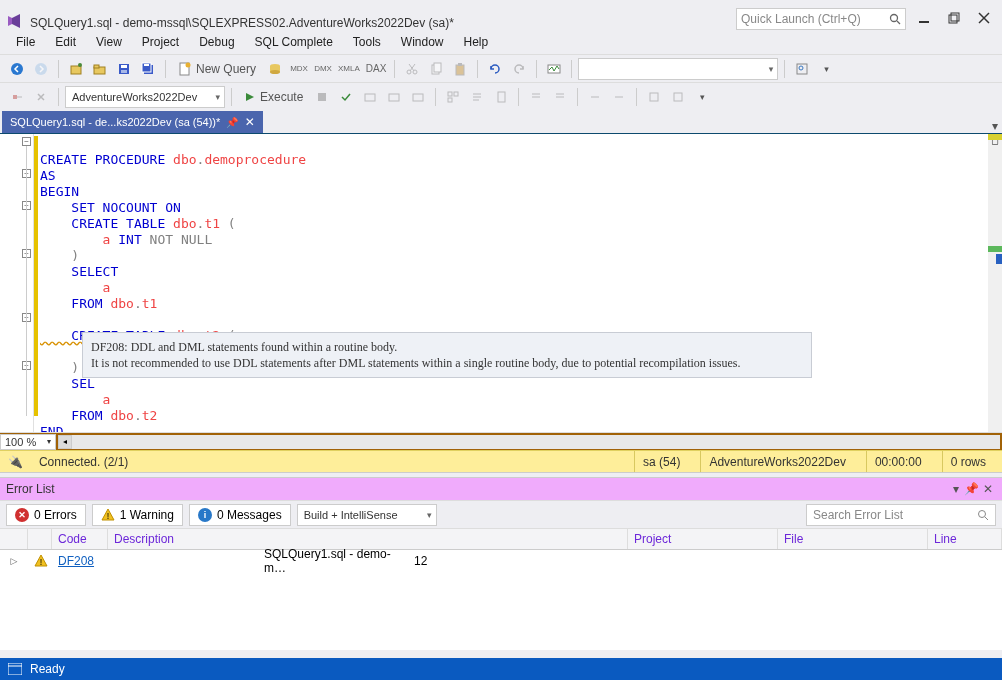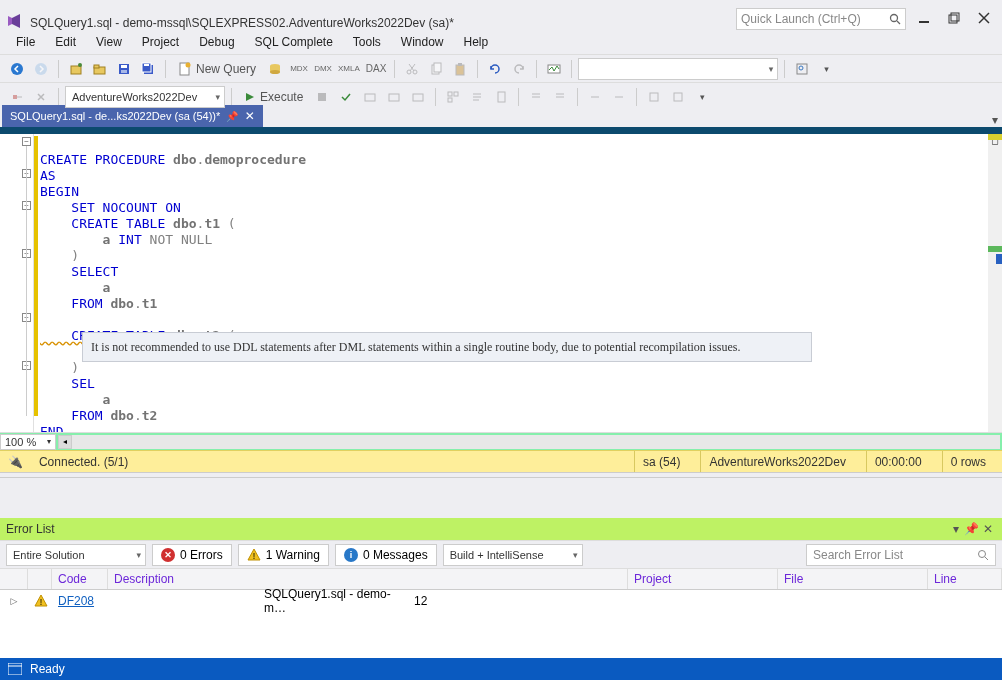--- a/index.html
+++ b/index.html
@@ -22,62 +22,62 @@
   .toolbar { height: 28px; background: #eeeef2; border-top: 1px solid #ddd; display: flex; align-items: center; padding: 0 6px; gap: 2px; }
   .tbtn { min-width: 22px; height: 22px; display: inline-flex; align-items: center; justify-content: center; color: #555; padding: 0 2px; }
   .tbtn.lbl { padding: 0 6px; gap: 4px; }
   .tsep { width: 1px; height: 18px; background: #ccc; margin: 0 4px; }
   .combo { height: 22px; border: 1px solid #ccc; background: #fff; display: inline-flex; align-items: center; padding: 0 16px 0 6px; color: #888; position: relative; font-size: 11px; }
   .combo::after { content: "▾"; position: absolute; right: 4px; color: #666; font-size: 9px; }
   .combo.dark { color: #333; }
   .fade { opacity: 0.5; }
   
   
-  .tabstrip { height: 24px; background: #eeeef2; display: flex; align-items: flex-end; padding-left: 2px; border-bottom: 7px solid #0c4a6e; }
+  .tabstrip { height: 24px; background: #eeeef2; display: flex; align-items: flex-end; padding-left: 2px; border-bottom: 1px solid #0c4a6e; }
   .doctab { height: 22px; background: #4a65ad; color: #fff; padding: 0 8px; display: flex; align-items: center; gap: 6px; font-size: 11px; }
   .doctab .pin { font-size: 10px; }
   .doctab .close { font-size: 12px; }
   .tabstrip .rightctrl { margin-left: auto; padding: 0 4px; color: #555; }
   
   
   .editor-wrap { position: relative; height: 298px; background: #fff; display: flex; }
   .outline-gutter { width: 34px; border-right: 1px solid #e0e0e0; background: #fff; position: relative; }
   .fold { position: absolute; left: 22px; width: 9px; height: 9px; border: 1px solid #888; line-height: 7px; text-align: center; font-size: 8px; color: #555; }
   .fold::before { content: "−"; }
   .fold-line { position: absolute; left: 26px; width: 1px; background: #ccc; }
   .code-area { flex: 1; font-family: Consolas, monospace; font-size: 13px; line-height: 16px; padding: 2px 0 2px 6px; color: #000; position: relative; white-space: pre; overflow: hidden; }
   .kw-blue { color: #0000d0; }
   .kw-gray { color: #808080; }
-  .ident { color: #737373; font-weight: bold; }
+  .ident { color: #ef4444; }
   .right-margin { position: absolute; right: 0; top: 0; width: 14px; bottom: 0; background: #f0f0f0; }
   .right-margin .mark-y { position: absolute; left: 0; right: 0; height: 6px; background: #d8d030; top: 0; }
   .right-margin .mark-g { position: absolute; left: 0; right: 0; height: 6px; background: #5cb85c; top: 112px; }
   .right-margin .caret { position: absolute; right: 0; width: 6px; height: 10px; top: 120px; background: #2860c0; }
   .change-bar { position: absolute; left: 34px; width: 4px; background: #e6c200; top: 2px; height: 280px; }
   
   
   .tooltip { position: absolute; left: 82px; top: 198px; width: 730px; background: #eef1f6; border: 1px solid #c8ccd4; padding: 6px 8px; color: #333; font-family: "Segoe UI"; font-size: 12px; line-height: 16px; z-index: 10; }
   
   
-  .zoom-row { height: 18px; background: #86efac; display: flex; align-items: center; border-top: 1px solid #ddd; }
+  .zoom-row { height: 18px; background: #a16207; display: flex; align-items: center; border-top: 1px solid #ddd; }
   .zoom-combo { width: 56px; height: 16px; font-size: 11px; display: flex; align-items: center; padding: 0 4px; color: #333; border: 1px solid #ccc; background: #fff; }
   .hscroll { flex: 1; height: 14px; background: #e8e8e8; margin: 0 2px; position: relative; }
   .hscroll .thumb-l { position: absolute; left: 0; width: 14px; top:0; bottom:0; background:#dcdcdc; border:1px solid #ccc; display:flex; align-items:center; justify-content:center; font-size:8px;}
   
   
   .statusbar { height: 22px; background: #feee9a; border-top: 1px solid #e0d060; display: flex; align-items: center; padding: 0 8px; font-size: 12px; color: #333; gap: 12px; }
   .statusbar .sbspacer { flex: 1; }
   .statusbar .cell { border-left: 1px solid #d8c860; padding: 0 8px; height: 100%; display: flex; align-items: center; }
   .conn-icon { color: #2a8a2a; margin-right: 4px; }
   
   
   .splitter { height: 6px; background: #eeeef2; border-top: 1px solid #ccc; border-bottom: 1px solid #ccc; }
   
   
-  .panel-header { height: 22px; background: #bef264; display: flex; align-items: center; padding: 0 6px; color: #333; font-size: 12px; margin-top: 40px; }
+  .panel-header { height: 22px; background: #f0abfc; display: flex; align-items: center; padding: 0 6px; color: #333; font-size: 12px; }
   .panel-header .phspacer { flex: 1; }
   .panel-header .phbtn { width: 16px; text-align: center; color: #555; }
   .panel-toolbar { height: 28px; background: #eeeef2; border-top: 1px solid #ddd; display: flex; align-items: center; padding: 0 6px; gap: 6px; }
   .pill { height: 22px; border: 1px solid #ccc; background: #fff; display: inline-flex; align-items: center; padding: 0 8px; gap: 5px; font-size: 12px; }
   .pill .ico { width: 14px; height: 14px; border-radius: 50%; display: inline-flex; align-items: center; justify-content: center; font-size: 9px; font-weight: bold; color: #fff; }
   .ico-err { background: #d03030; }
   .ico-info { background: #2878c8; }
   .search-errors { margin-left: auto; width: 190px; height: 22px; border: 1px solid #ccc; background: #fff; display: flex; align-items: center; padding: 0 6px; color: #888; }
   
   .grid-head { height: 22px; background: #f4f4f6; border-top: 1px solid #ddd; border-bottom: 1px solid #ccc; display: flex; }
@@ -398,20 +398,21 @@
 <span></span>
 <span class="kw-blue" style="text-decoration: underline wavy #d89000;">    CREATE</span><span class="kw-blue"> TABLE</span><span class="ident"> dbo</span><span class="kw-gray">.</span><span class="ident">t2</span><span class="kw-gray"> (</span>
 <span></span>
 <span class="kw-gray">    )</span>
 <span class="kw-blue">    SEL</span>
 <span class="ident">        a</span>
 <span class="kw-blue">    FROM</span><span class="ident"> dbo</span><span class="kw-gray">.</span><span class="ident">t2</span>
 <span class="kw-blue">END</span>
   </div>
   <div class="tooltip">
+    <div>DF208: DDL and DML statements found within a routine body.</div>
     <div>It is not recommended to use DDL statements after DML statements within a single routine body, due to potential recompilation issues.</div>
   </div>
   <div class="right-margin">
     <div style="position:absolute;top:0;right:0;width:14px;height:14px;display:flex;align-items:center;justify-content:center;font-size:8px;">▢</div>
     <div class="mark-y"></div>
     <div class="mark-g"></div>
     <div class="caret"></div>
   </div>
 </div>
 
@@ -420,42 +421,39 @@
       <span>100 %</span>
       <span style="margin-left:auto;font-size:8px;">▾</span>
     </div>
   <div class="hscroll">
       <div class="thumb-l">◂</div>
     </div>
 </div>
 
 <div class="statusbar">
   <span class="conn-icon">🔌</span>
-  <span>Connected. (5/1)</span>
+  <span>Connected. (2/1)</span>
   <span class="sbspacer"></span>
   <span class="cell">sa (54)</span>
   <span class="cell">AdventureWorks2022Dev</span>
   <span class="cell">00:00:00</span>
   <span class="cell">0 rows</span>
 </div>
 
 <div class="splitter"></div>
 
 <div class="panel-header">
   <span>Error List</span>
   <span class="phspacer"></span>
   <span class="phbtn">▾</span>
   <span class="phbtn">📌</span>
   <span class="phbtn">✕</span>
 </div>
 
 <div class="panel-toolbar">
-  <span class="combo dark" style="width:140px;">
-      <span>Entire Solution</span>
-    </span>
   <span class="pill">
       <span class="ico ico-err">✕</span>
       <span>0 Errors</span>
     </span>
   <span class="pill">
       <span>
         <svg width="14" height="14">
           <polygon points="7,1 13,12 1,12" fill="#f0c020" stroke="#c09000"></polygon>
           <text x="7" y="11" font-size="9" text-anchor="middle" fill="#000">!</text>
         </svg>

